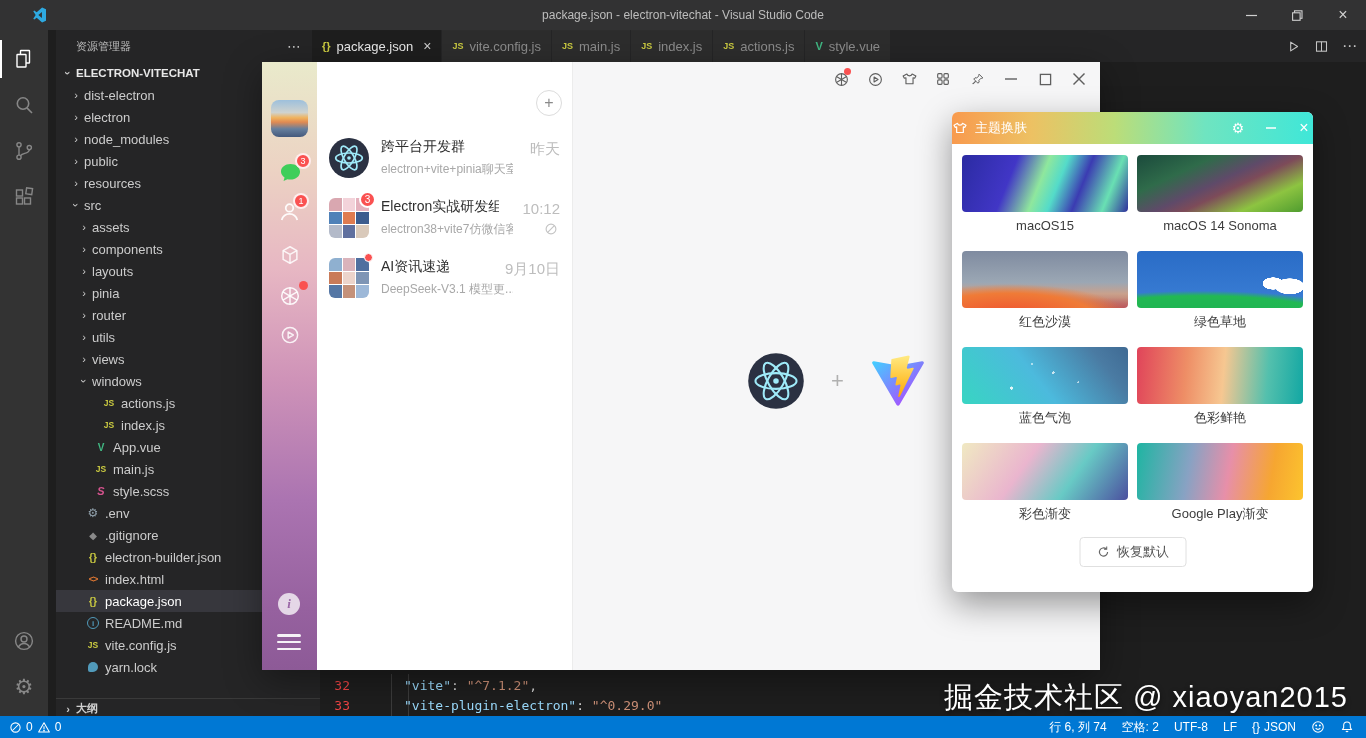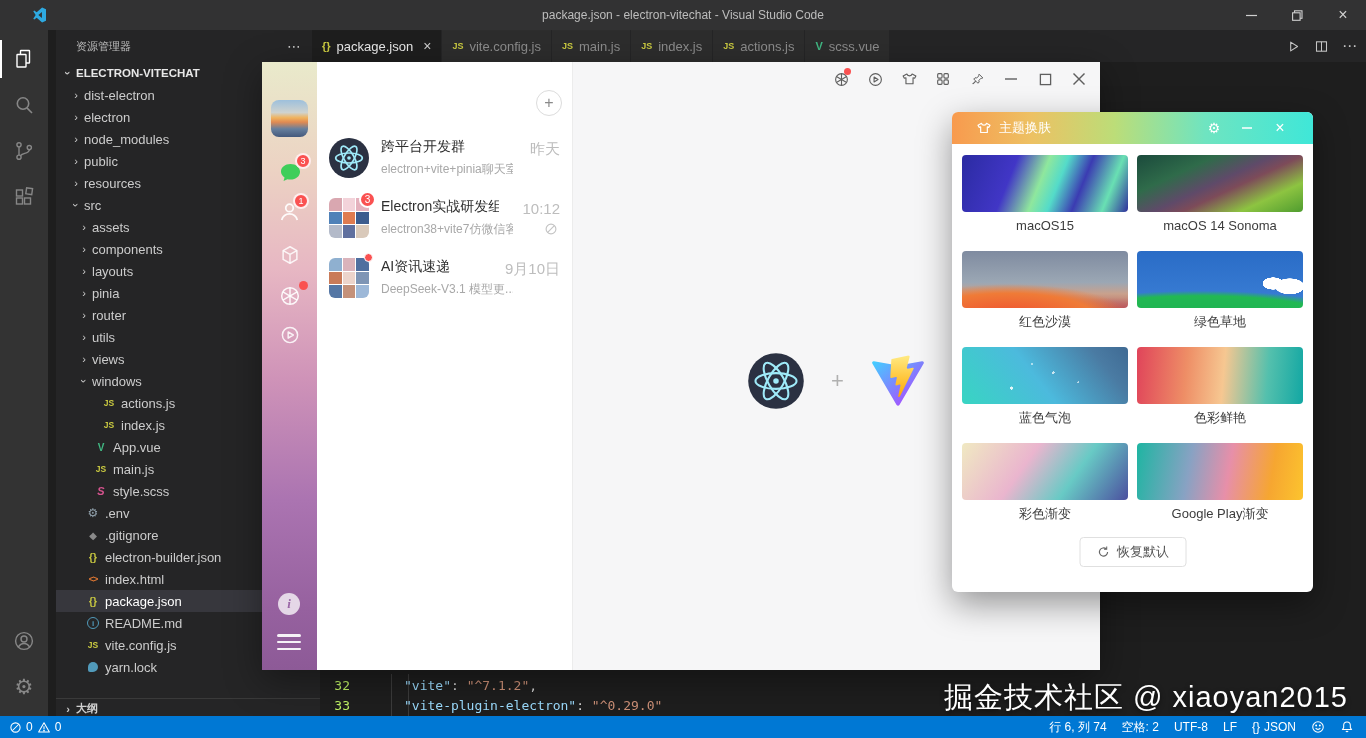--- a/index.html
+++ b/index.html
@@ -55,21 +55,21 @@
   .ti-js { color:#cbcb41; font-size:9px; }
   .ti-vue { color:#41b883; font-size:11px; }
   .tclose { font-size:14px; margin-left:4px; color:#d0d0d0; }
   #editor-actions { position:absolute; right:8px; top:0; height:32px; display:flex; align-items:center; gap:13px; color:#c5c5c5; }
 
   
   #editor { position:absolute; left:312px; top:62px; width:1054px; height:654px; background:#1e1e1e; z-index:0; }
   .guide { position:absolute; left:79px; top:612px; height:44px; width:1px; background:#3c3c3c; }
   .guide2 { left:96px; }
   .code-line { position:absolute; left:0; width:100%; height:20px; font-family:"DejaVu Sans Mono","Liberation Mono",monospace; font-size:13px; display:flex; }
-  .lnum { width:38px; text-align:right; color:#bef264; flex:none; }
+  .lnum { width:38px; text-align:right; color:#ef4444; flex:none; }
   .ctext { padding-left:54px; white-space:pre; }
   .tk-key { color:#9cdcfe; }
   .tk-pun { color:#d4d4d4; }
   .tk-str { color:#ce9178; }
 
   
   #chatwin { position:absolute; left:262px; top:62px; width:838px; height:608px; z-index:5;
     box-shadow:0 10px 34px rgba(0,0,0,.38); display:flex; }
   #rail { width:55px; height:608px; flex:none; position:relative;
     background:linear-gradient(180deg,#e9eacb 0%,#ecd2c3 18%,#e7b7c3 34%,#cf93b8 52%,#ab74b1 72%,#96619f 90%,#8d5a97 100%); }
@@ -99,21 +99,21 @@
 
   #chatmain { flex:1; background:#f6f6f7; border-left:1px solid #ececec; position:relative; }
   #chat-controls { position:absolute; right:12px; top:8px; display:flex; gap:16px; align-items:center; color:#5f5f5f; }
   #chat-controls .cc { position:relative; display:flex; align-items:center; justify-content:center; width:18px; height:18px; }
   #chat-controls .reddot { position:absolute; right:-1px; top:-2px; width:7px; height:7px; border-radius:50%; background:#fa5151; }
   #brand { position:absolute; left:0; right:0; top:290px; display:flex; align-items:center; justify-content:center; gap:26px; }
   #plus-sign { color:#b0b0b0; font-size:22px; }
 
   
   #themepanel { position:absolute; left:952px; top:112px; width:361px; height:480px; background:#ffffff; z-index:6; border-radius:6px; box-shadow:0 12px 34px rgba(0,0,0,.4); overflow:hidden; }
-  #tp-header { height:32px; display:flex; align-items:center; padding:0 24px; gap:7px; color:#ffffff; font-size:13px;
+  #tp-header { height:32px; display:flex; align-items:center; padding:0 0; gap:7px; color:#ffffff; font-size:13px;
     background:linear-gradient(90deg,#f89a4e 0%,#edc163 22%,#bcdd78 45%,#6fe4c0 70%,#3fe7d8 100%); }
   #tp-title { flex:1; }
   #tp-header .hic { display:flex; align-items:center; justify-content:center; width:18px; height:18px; margin-left:8px; color:#fff; font-size:14px; }
   #tp-grid { display:grid; grid-template-columns:166px 166px; column-gap:9px; padding:11px 10px 0 10px; }
   .th-cell { margin-bottom:13px; }
   .th-thumb { width:166px; height:57px; border-radius:4px; }
   .th-label { text-align:center; font-size:13px; color:#3c3c3c; line-height:24px; margin-top:2px; }
   #tp-reset { position:absolute; left:50%; transform:translateX(-50%); top:425px; height:30px; padding:0 16px; border:1px solid #e0e0e0; border-radius:4px; background:#fff; display:flex; align-items:center; gap:7px; font-size:13px; color:#555; }
 
   
@@ -367,21 +367,21 @@
         <div class="tab">
           <span class="ticon ti-js">JS</span>
           <span>index.js</span>
         </div>
         <div class="tab">
           <span class="ticon ti-js">JS</span>
           <span>actions.js</span>
         </div>
         <div class="tab">
           <span class="ticon ti-vue">V</span>
-          <span>scss.vue</span>
+          <span>style.vue</span>
         </div>
       </div>
     <div id="editor-actions">
       <svg width="15" height="15" viewBox="0 0 24 24" fill="none" stroke="currentColor" stroke-width="1.7">
           <path d="M7.5 5v14l11-7z" stroke-linejoin="round"></path>
         </svg>
       <svg width="15" height="15" viewBox="0 0 24 24" fill="none" stroke="currentColor" stroke-width="1.7">
           <rect x="4" y="4.5" width="16" height="15"></rect>
           <line x1="12" y1="4.5" x2="12" y2="19.5"></line>
         </svg>

